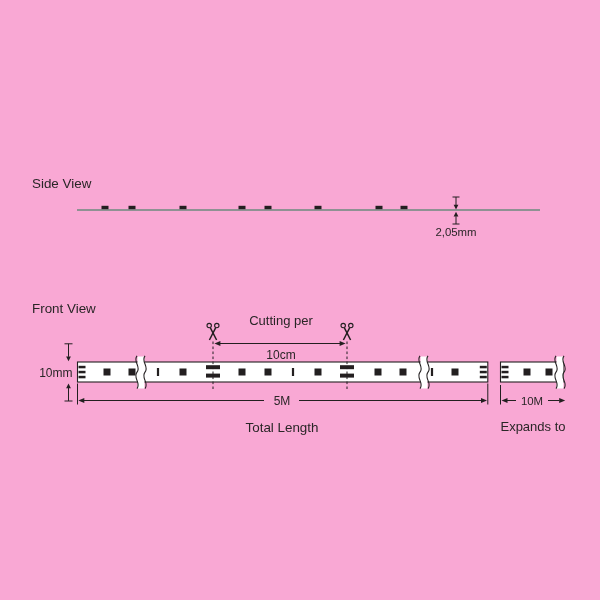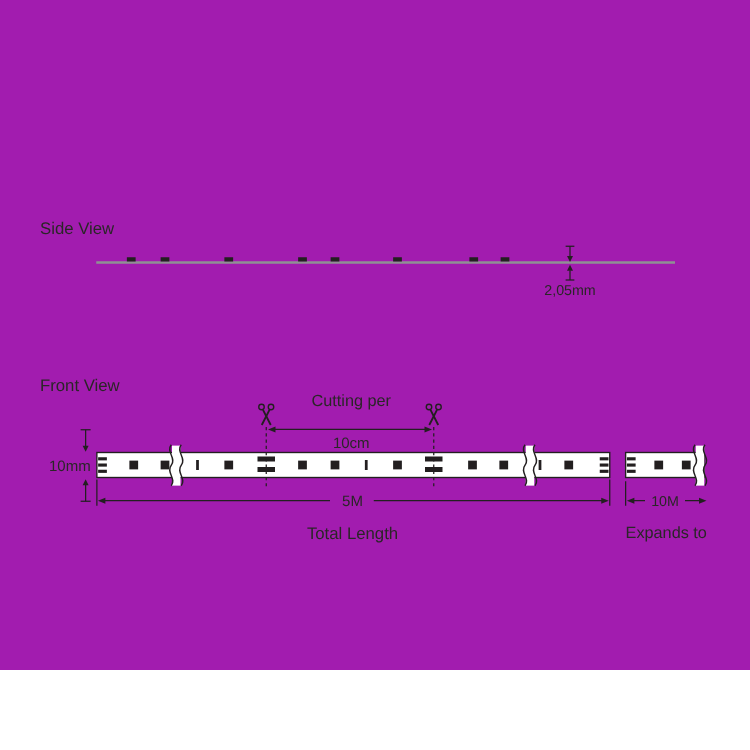--- a/index.html
+++ b/index.html
@@ -1,16 +1,16 @@
 <!DOCTYPE html>
 <html><head>
 <meta charset="utf-8">
 <style>
   html,body{margin:0;padding:0;background:#ffffff;}
-  .stage{position:relative;width:600px;height:536px;background:#a21caf;overflow:hidden;}
+  .stage{position:relative;width:600px;height:600px;background:#f9a8d4;overflow:hidden;}
   svg{position:absolute;left:0;top:0;}
   text{font-family:"Liberation Sans", sans-serif;fill:#2a2627;}
   .t14{font-size:13.4px;}
   .t13{font-size:13px;}
   .t12{font-size:12px;}
   .t11{font-size:11.4px;}
   .mid{text-anchor:middle;}
   .end{text-anchor:end;}
   .dim{stroke:#231f20;stroke-width:1;}
   .head{fill:#231f20;stroke:none;}

